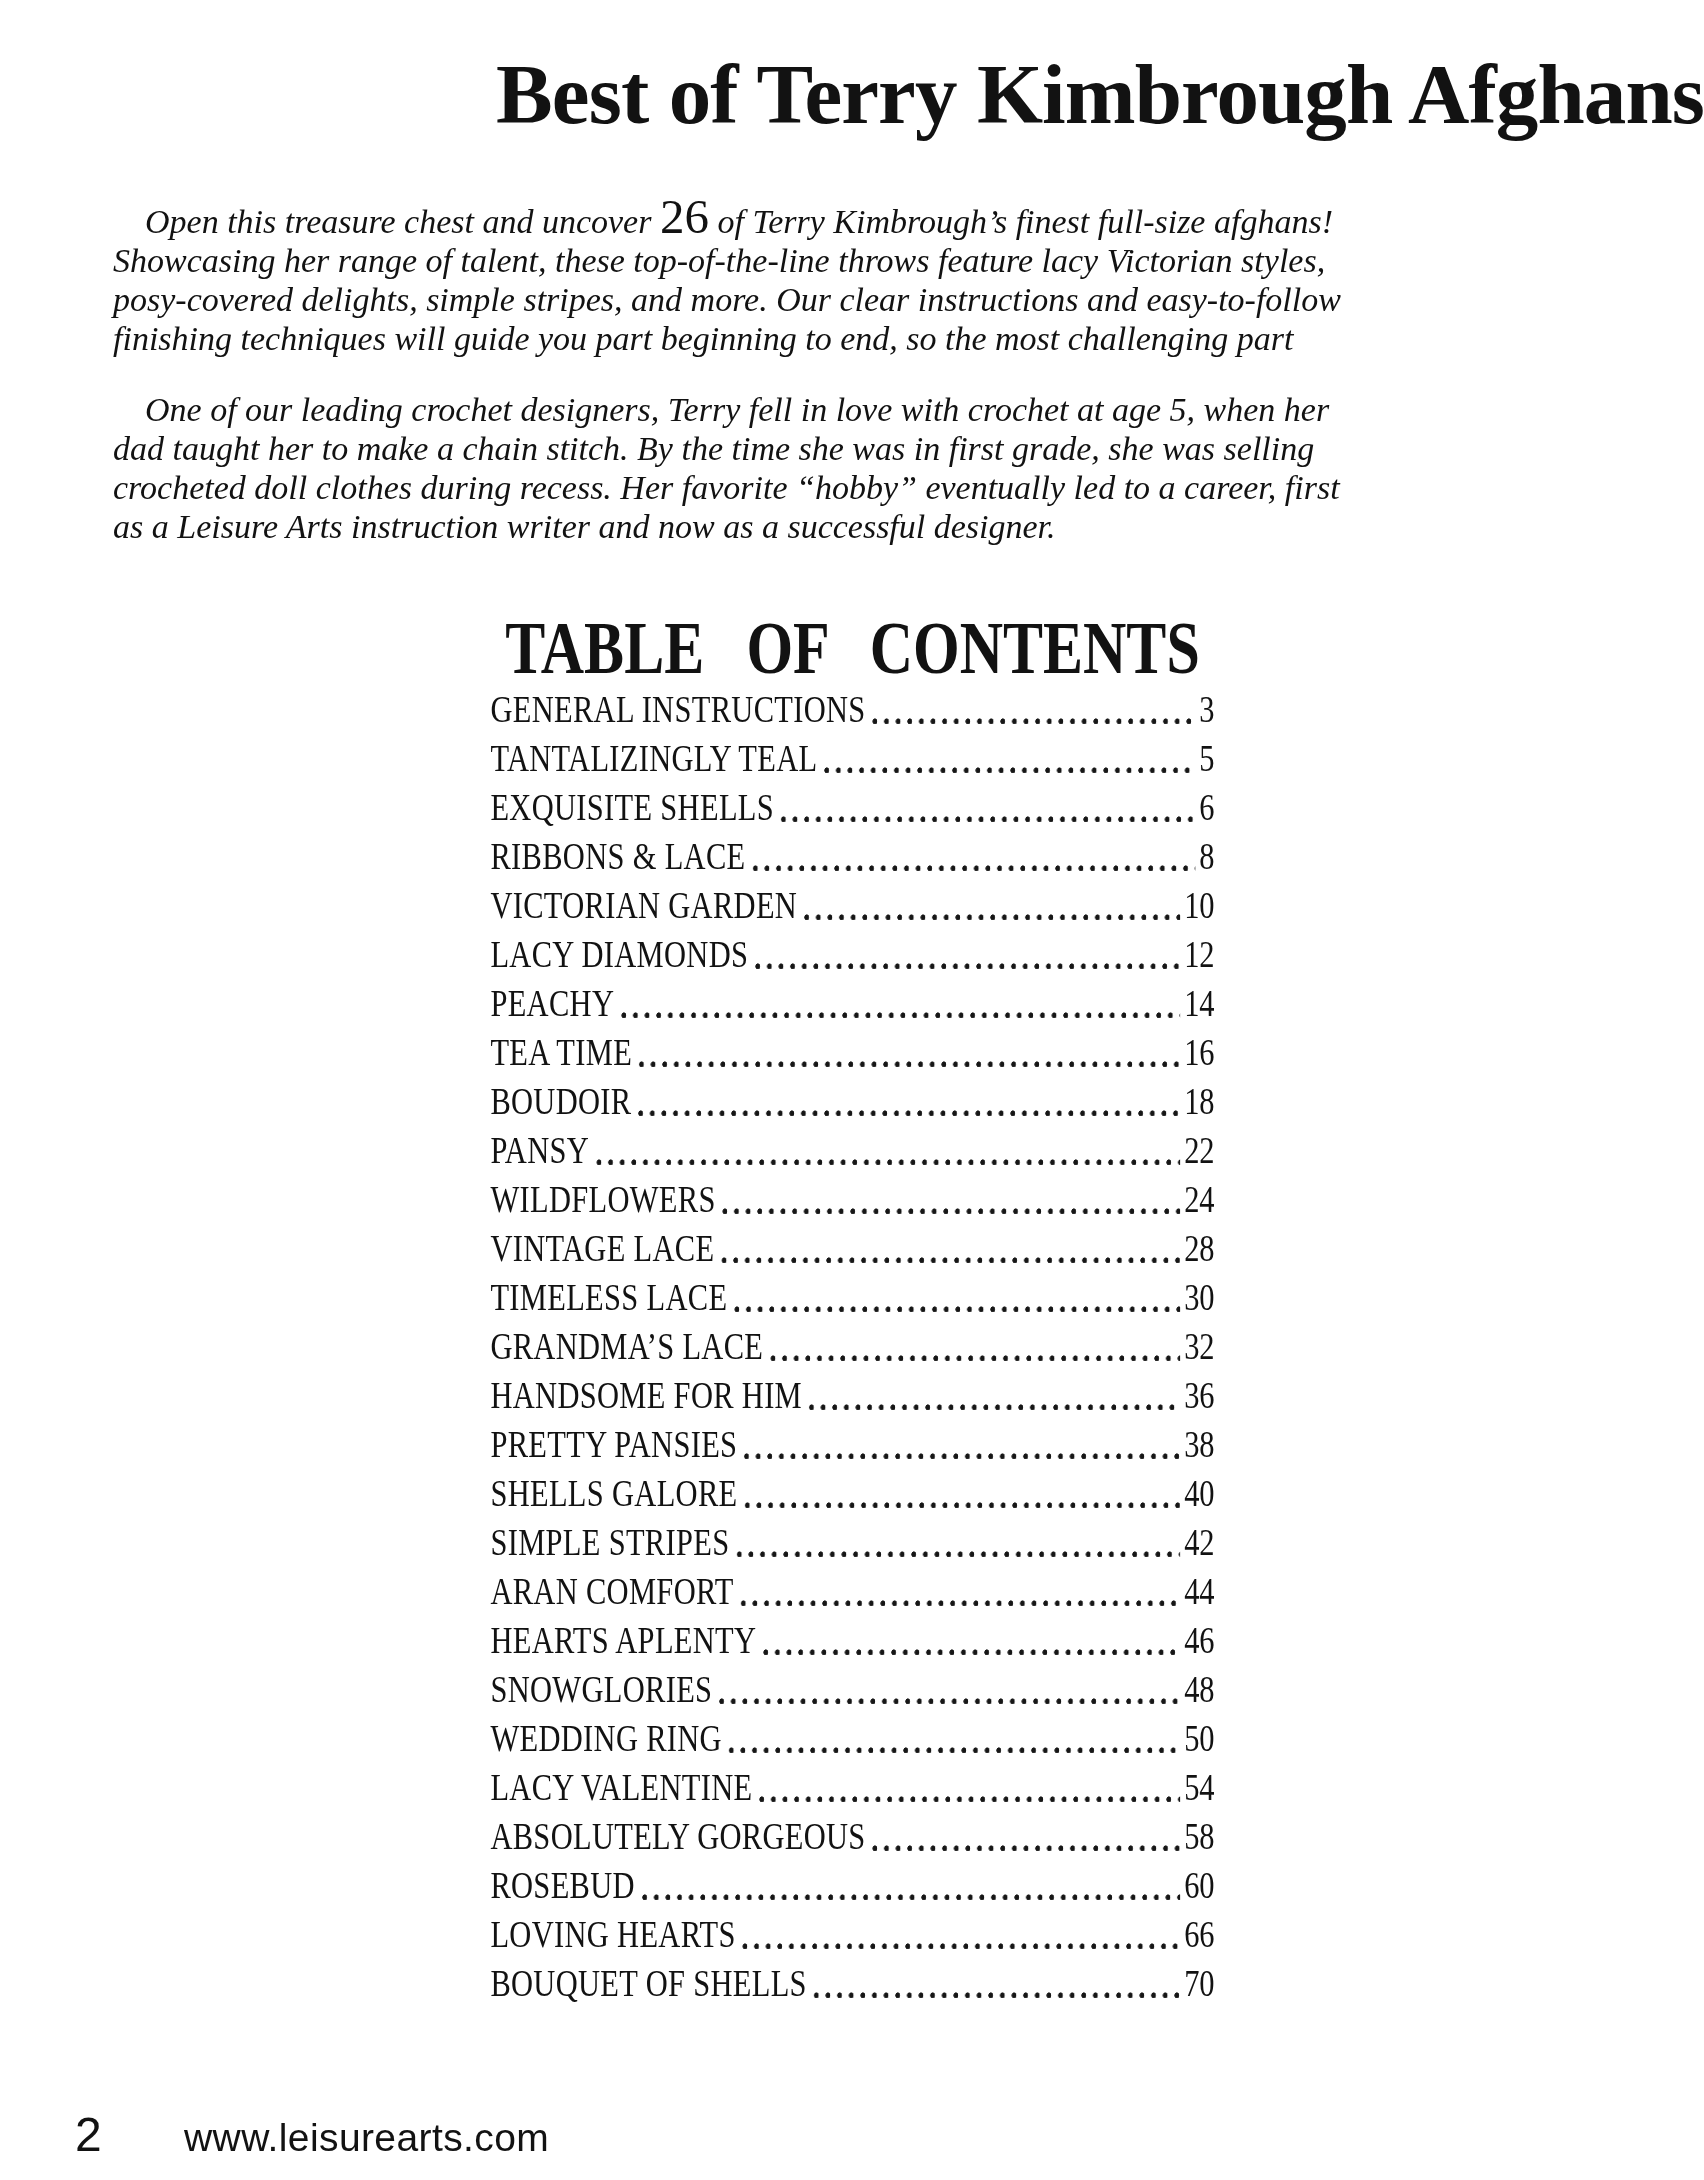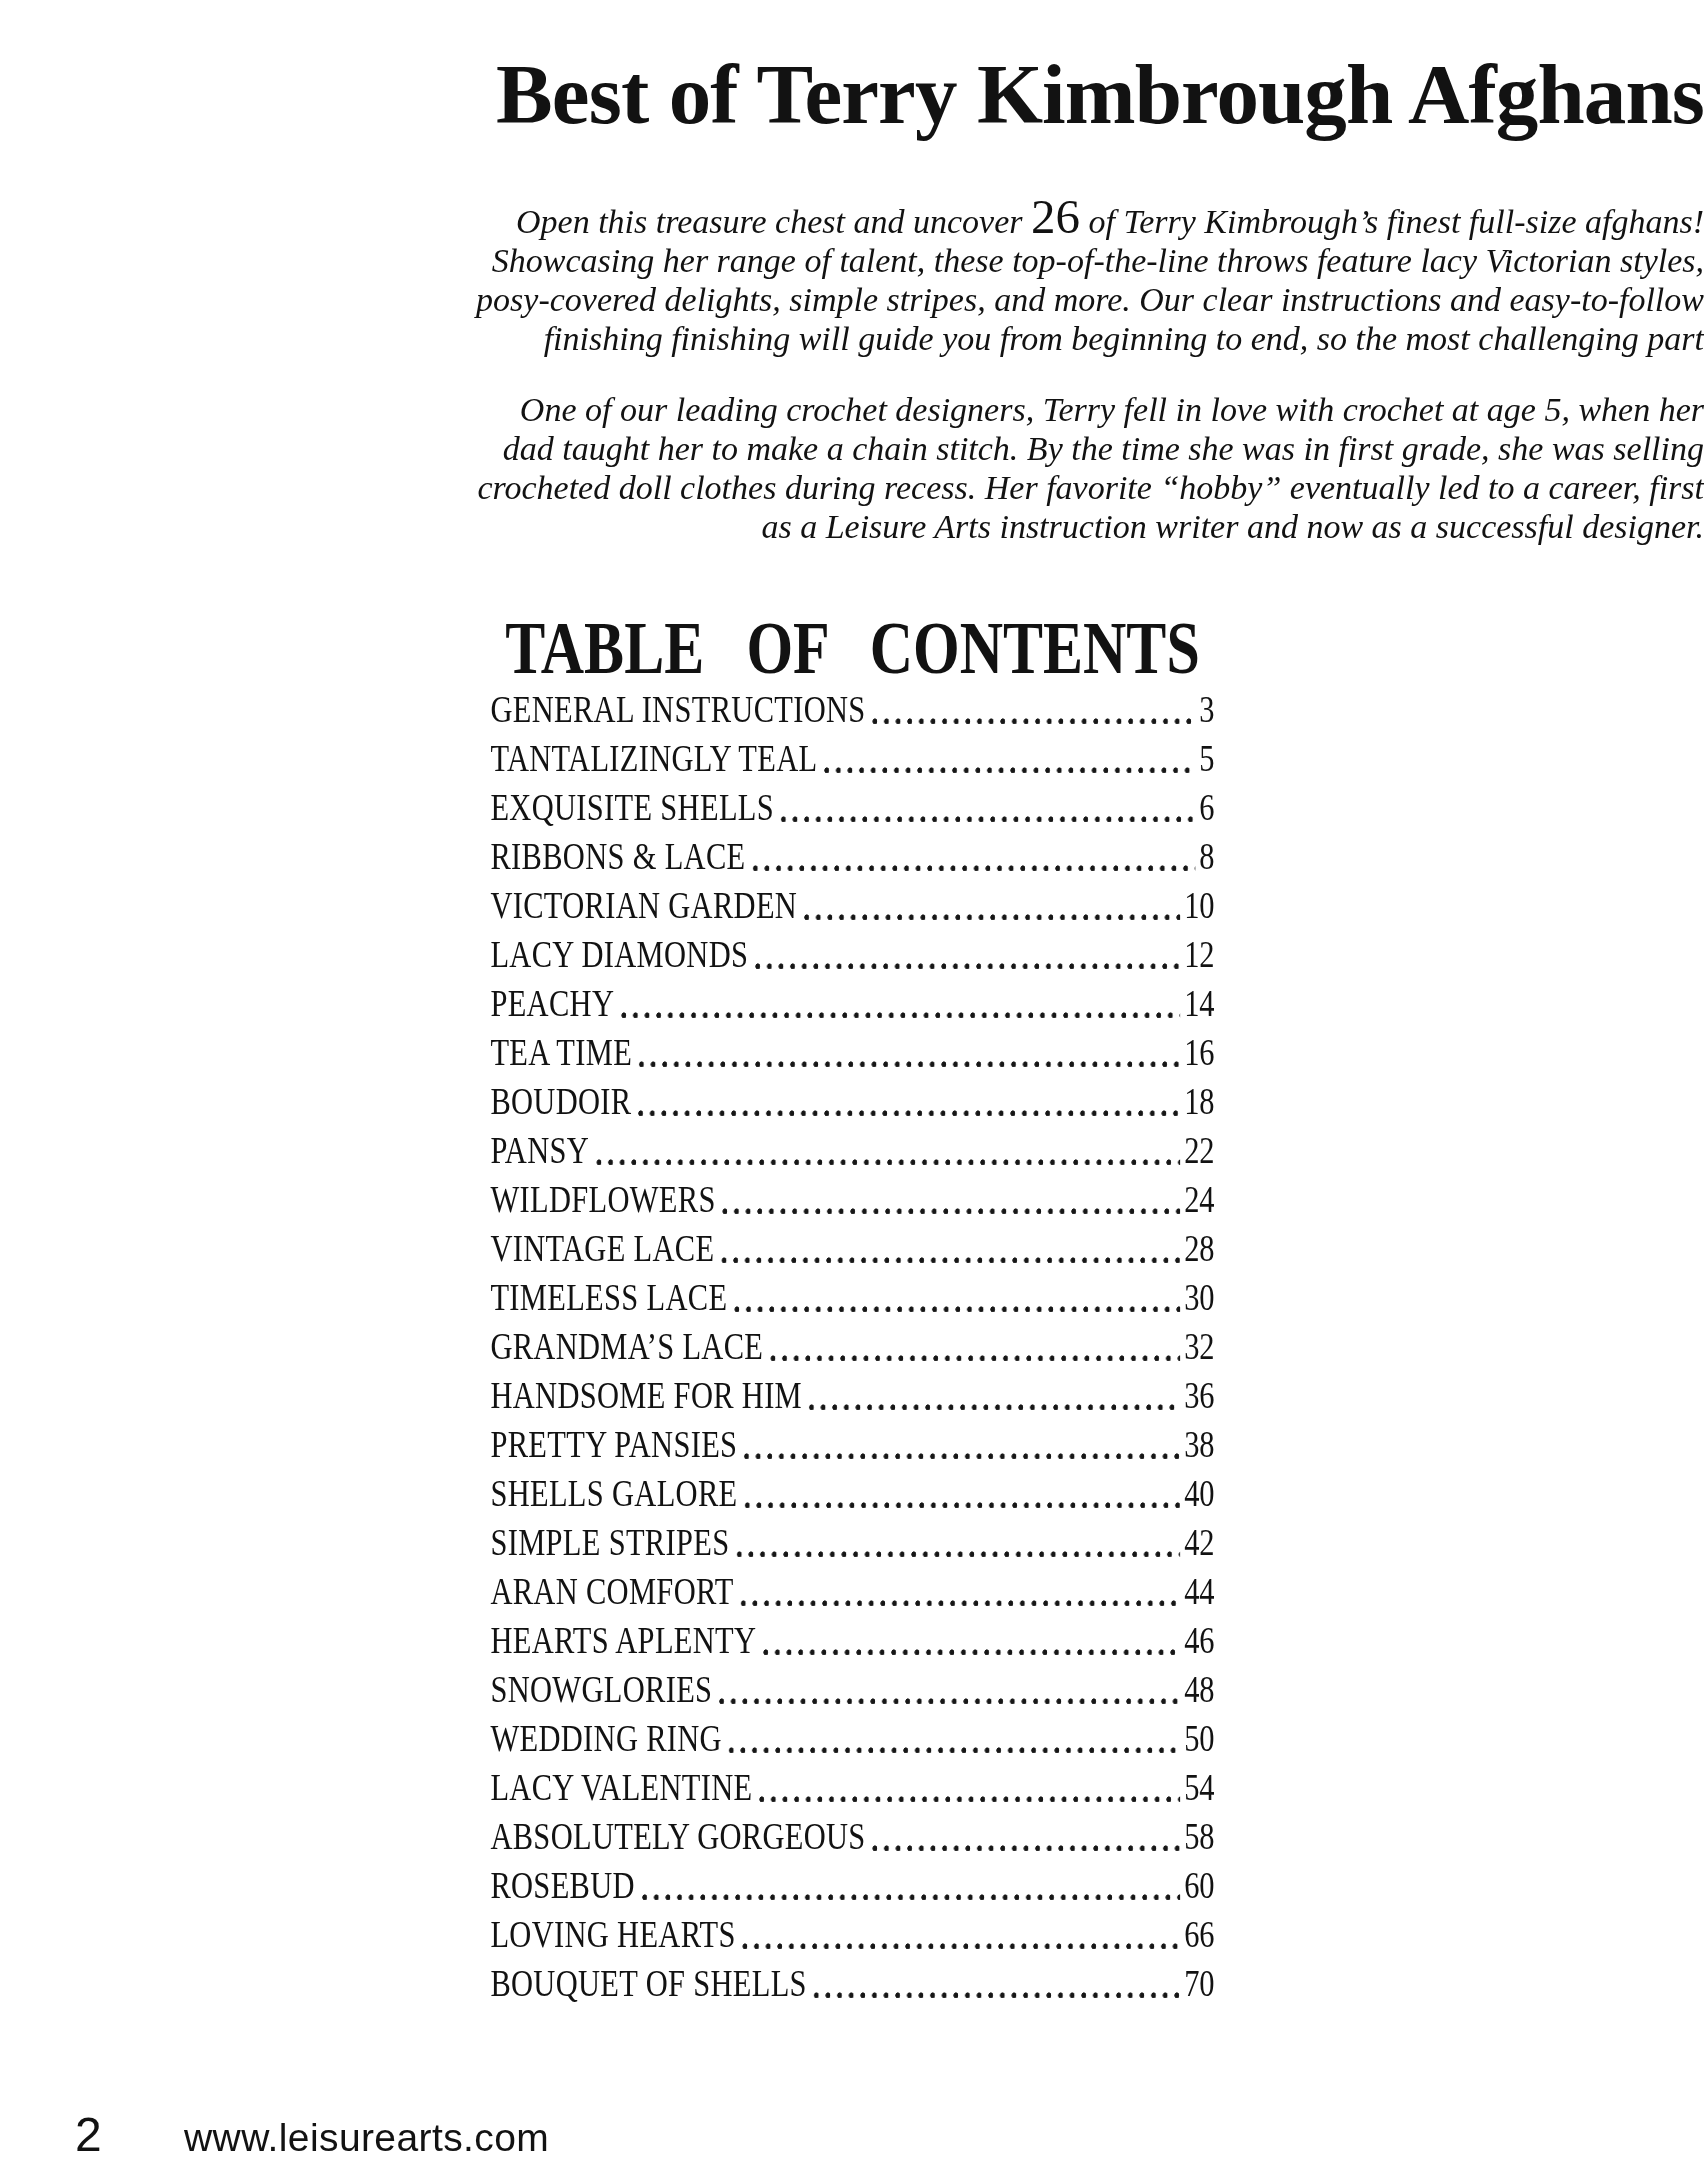--- a/index.html
+++ b/index.html
@@ -26,21 +26,20 @@
     letter-spacing: -0.9px;
     white-space: nowrap;
   }
 
   
   .intro {
     margin: 51px 0 0 113px;
     font-style: italic;
     font-size: 34px;
     line-height: 39px;
-    text-align: right;
   }
   .intro p {
     margin: 0;
     padding: 0;
   }
   .intro p.second {
     margin-top: 32px;
   }
   .line {
     display: block;
@@ -130,21 +129,21 @@
 
 <div class="page">
 
   <h1 class="book-title">Best of Terry Kimbrough Afghans</h1>
 
   <div class="intro">
     <p class="para first" id="para1">
       <span class="line indent"><span>Open this treasure chest and uncover </span><span class="big-num">26</span><span> of Terry Kimbrough’s finest full-size afghans!</span></span>
     <span class="line">Showcasing her range of talent, these top-of-the-line throws feature lacy Victorian styles,</span>
         <span class="line">posy-covered delights, simple stripes, and more. Our clear instructions and easy-to-follow</span>
-        <span class="line">finishing finishing will guide you from beginning to end, so the most challenging part</span>
+        <span class="line">finishing techniques will guide you part beginning to end, so the most challenging part</span>
       </p>
     <p class="para second" id="para2">
         <span class="line indent">One of our leading crochet designers, Terry fell in love with crochet at age 5, when her</span>
         <span class="line">dad taught her to make a chain stitch. By the time she was in first grade, she was selling</span>
         <span class="line">crocheted doll clothes during recess. Her favorite “hobby” eventually led to a career, first</span>
         <span class="line">as a Leisure Arts instruction writer and now as a successful designer.</span>
       </p>
   </div>
 
   <div class="toc">

